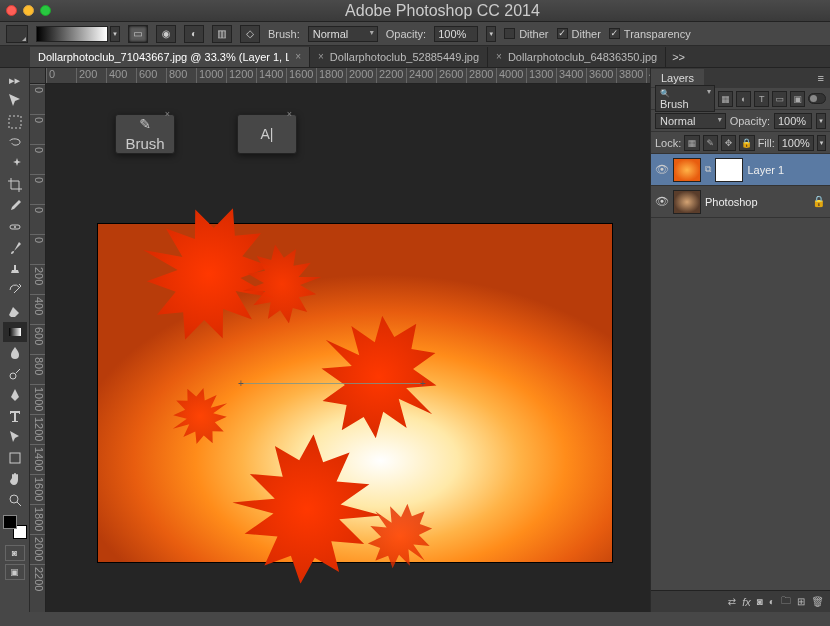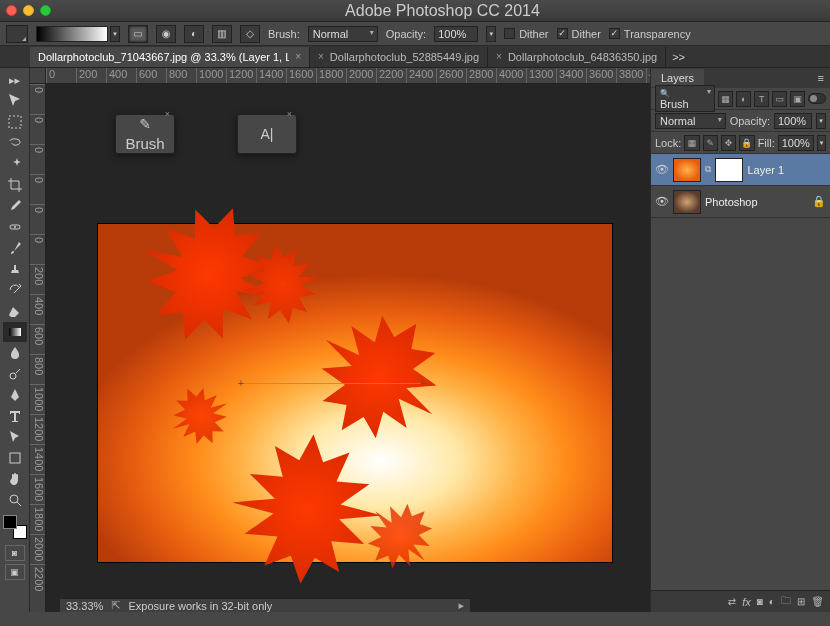--- a/index.html
+++ b/index.html
@@ -337,26 +337,20 @@
         <div class="leaf" style="left:8%;top:-6%;width:140px;height:140px;transform:rotate(20deg)"></div>
         <div class="leaf" style="left:28%;top:6%;width:80px;height:80px;transform:rotate(-10deg);opacity:.9"></div>
         <div class="leaf" style="left:42%;top:26%;width:130px;height:130px;transform:rotate(35deg)"></div>
         <div class="leaf" style="left:26%;top:62%;width:150px;height:150px;transform:rotate(5deg)"></div>
         <div class="leaf" style="left:14%;top:48%;width:60px;height:60px;transform:rotate(-25deg);opacity:.85"></div>
         <div class="leaf" style="left:52%;top:82%;width:70px;height:70px;transform:rotate(45deg);opacity:.8"></div>
         <div class="guide"></div>
       </div>
     </div>
 
-    <div class="statusbar">
-      <span>33.33%</span>
-      <span style="color:#aaa">⇱</span>
-      <span>Exposure works in 32-bit only</span>
-      <span style="margin-left:auto;color:#aaa">▸</span>
-    </div>
   </div>
 
   <div class="layerspanel">
     <div class="panel-tab">
       <div class="t">Layers</div>
       <div class="menu">≡</div>
     </div>
     <div class="filter-row">
       <div class="sel"><span style="font-size:8px">🔍</span> <span>Brush</span></div>
       <div class="mini">▦</div>

